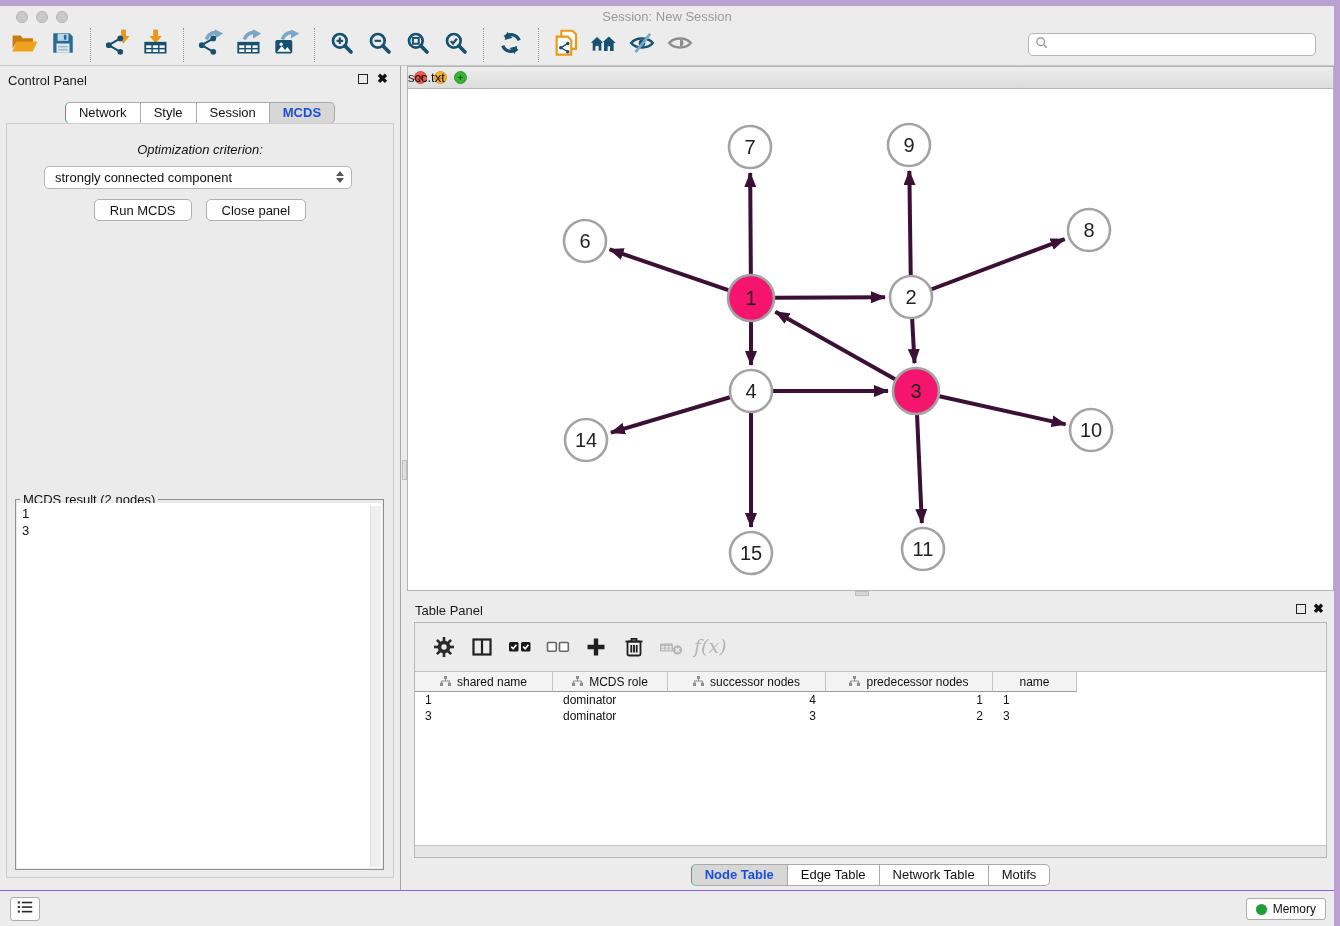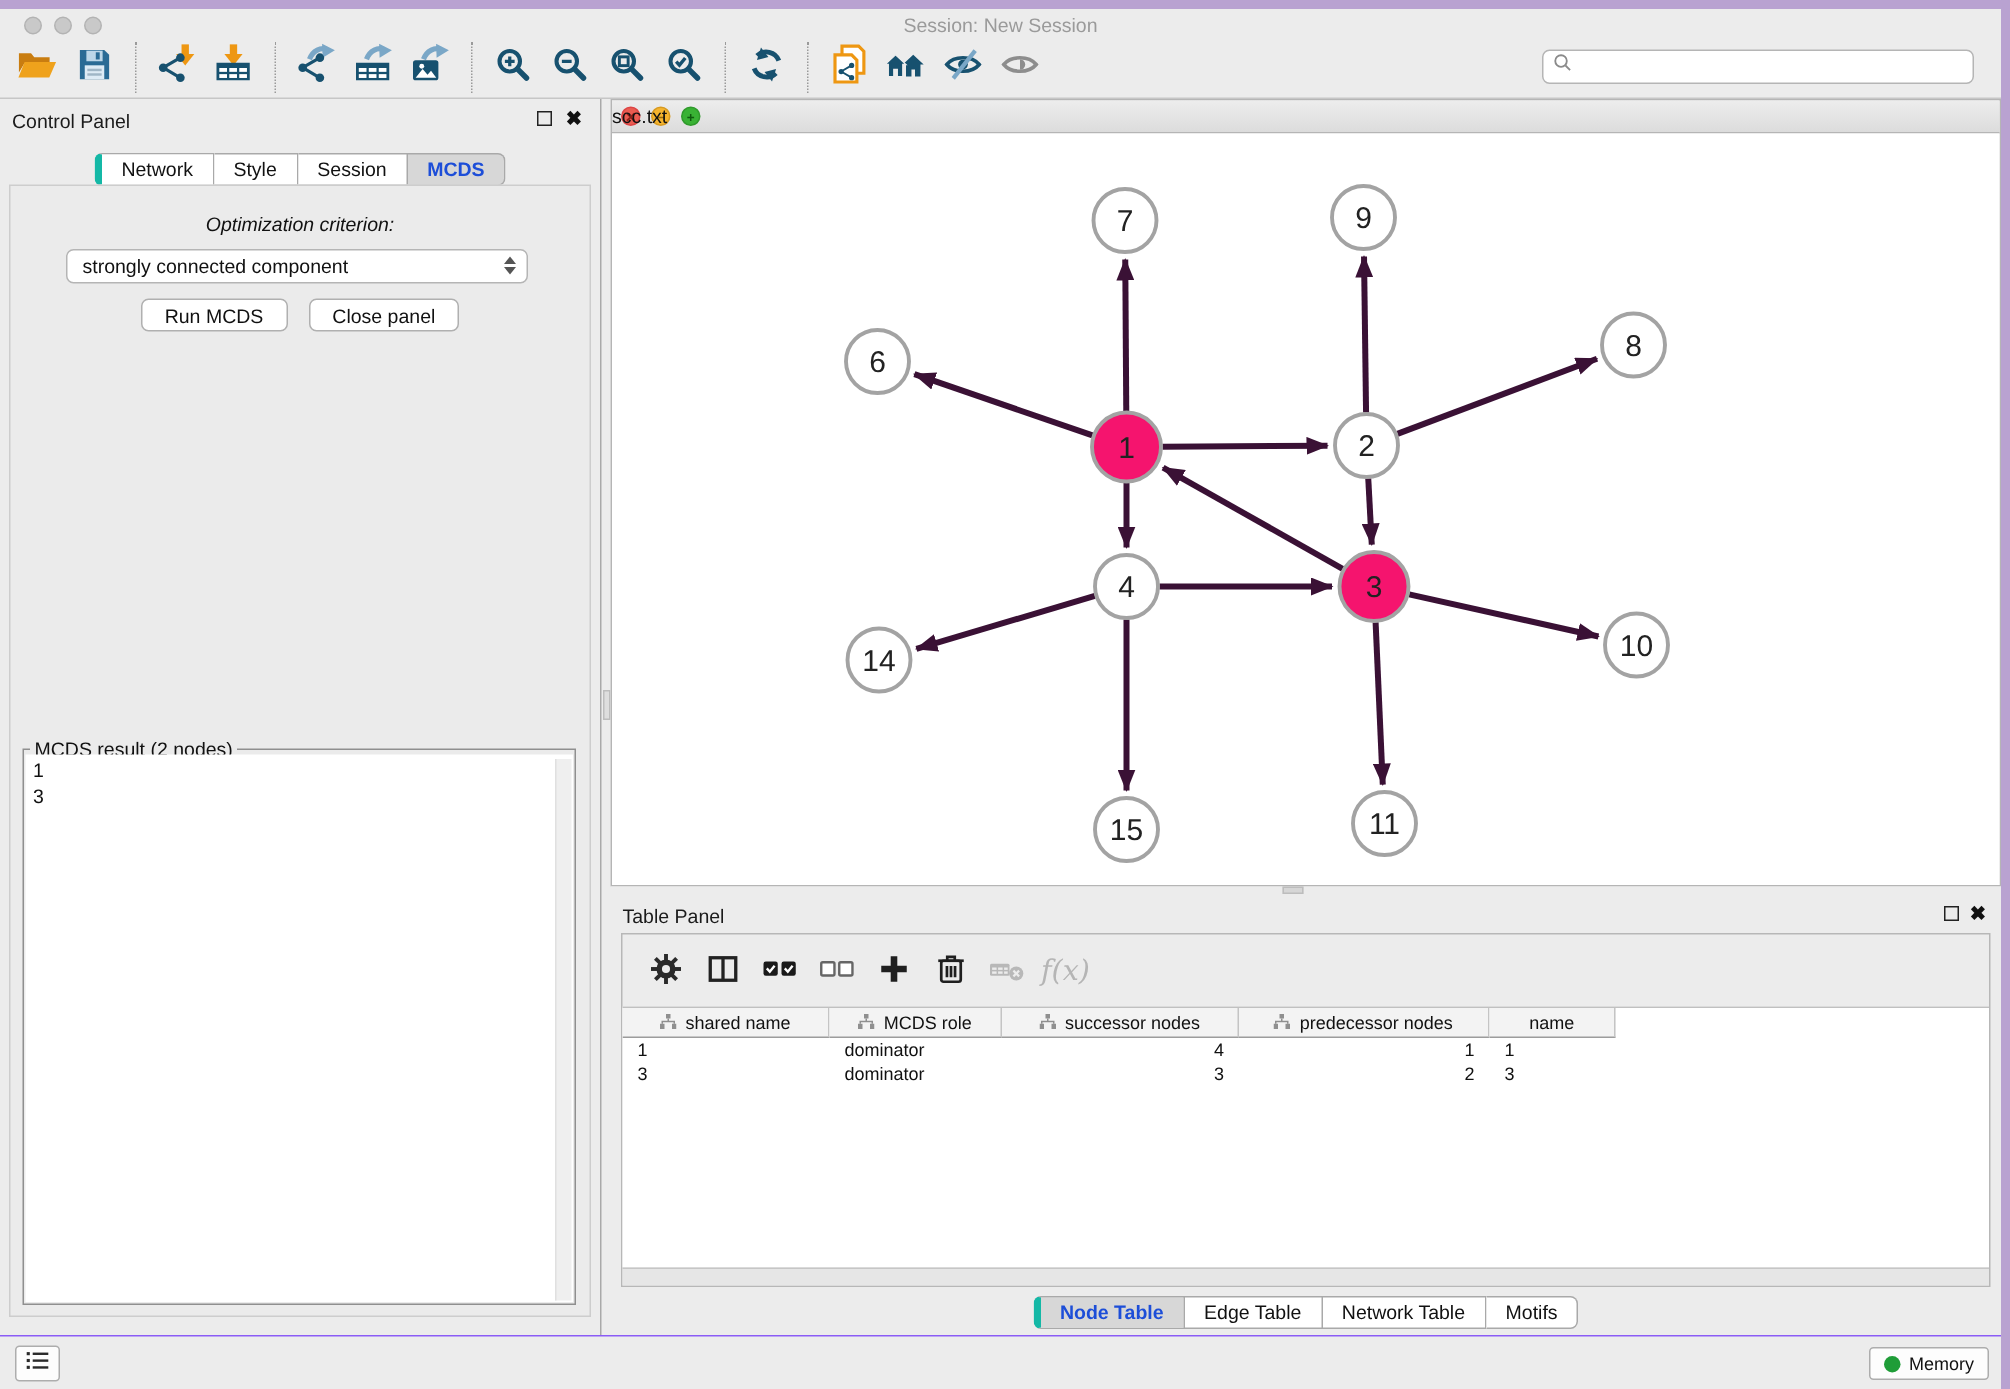--- a/index.html
+++ b/index.html
@@ -30,21 +30,21 @@
   .right-pane { position:absolute; left:407px; top:60px; width:927px; height:824px; }
 
   
   .cp-header-title { position:absolute; left:8px; top:7px; font-size:13px; color:#1b1b1b; }
   .panel-float { position:absolute; top:8px; width:10px; height:10px; border:1.6px solid #222; background:transparent; }
   .panel-close { position:absolute; top:5px; font-size:13px; font-weight:bold; color:#111; line-height:15px; }
   .cp-float { right:32px; } .cp-close { right:12px; }
 
   .cp-tabs { position:absolute; top:36px; left:0; right:0; display:flex; justify-content:center; }
   .tab { height:22px; line-height:20px; padding:0 13px; font-size:13px; background:#fff; border:1px solid #a9a9a9; border-left:none; color:#111; }
-  .tab:first-child { border-left:5px solid #14b8a6; border-radius:5px 0 0 5px; }
+  .tab:first-child { border-left:1px solid #14b8a6; border-radius:5px 0 0 5px; }
   .tab:last-child { border-radius:0 5px 5px 0; }
   .tab.active { background:#d7d7d7; color:#1d4ed8;font-weight:bold; }
 
   .cp-body { position:absolute; top:57px; left:6px; right:6px; bottom:12px; border:1px solid #cdcdcd; background:#ebebeb; }
   .opt-label { position:absolute; top:18px; left:0; right:0; text-align:center; font-size:13px; color:#111;font-style:italic; }
   .cp-select { position:absolute; top:42px; left:37px; right:41px; height:23px; background:#fff; border:1px solid #b5b5b5;
                border-radius:5px; font-size:13px; color:#111; display:flex; align-items:center; padding-left:10px; }
   .stepper { position:absolute; right:7px; top:4px; display:flex; flex-direction:column; gap:2px; }
   .stepper .up { width:0;height:0;border-left:4px solid transparent;border-right:4px solid transparent;border-bottom:5px solid #555; }
   .stepper .dn { width:0;height:0;border-left:4px solid transparent;border-right:4px solid transparent;border-top:5px solid #555; }
@@ -71,21 +71,21 @@
 
   .h-divider { position:absolute; left:0; top:525px; width:927px; height:5px; background:#ececec; }
   .h-handle { position:absolute; left:448px; top:0px; width:14px; height:5px; background:#d6d6d6; border:1px solid #bdbdbd; }
 
   
   .table-panel { position:absolute; left:0; top:530px; width:927px; height:294px; }
   .tp-header-title { position:absolute; left:8px; top:7px; font-size:13px; color:#1b1b1b; }
   .tp-float { right:28px; } .tp-close { right:10px; }
   .tp-container { position:absolute; left:7px; right:7px; top:26px; height:236px; border:1px solid #b7b7b7; background:#ececec; }
   .tp-toolbar { position:absolute; left:0; top:0; right:0; height:48px; display:flex; align-items:center; padding-left:14px; gap:8px; }
-  .tp-btn { width:30px; height:30px; display:flex; align-items:center; justify-content:center; background:transparent; border:none; }
+  .tp-btn { width:30px; height:30px; display:flex; align-items:flex-end; justify-content:center; background:transparent; border:none; }
   .tp-table { position:absolute; left:0; top:48px; right:0; bottom:12px; background:#fff; border-top:1px solid #c0c0c0; overflow:hidden; }
   .tbl-header { display:flex; height:20px; }
   .th { background:#f3f3f3; border-right:1px solid #c4c4c4; border-bottom:1px solid #9c9c9c; font-size:12px; color:#111;
         display:flex; align-items:center; justify-content:center; gap:6px; }
   .tbl-row { display:flex; height:16px; font-size:12px; color:#111; }
   .td { padding:0 10px; line-height:16px; white-space:nowrap; overflow:hidden; }
   .td.r { text-align:right; }
   .tp-scroll-strip { position:absolute; left:0; right:0; bottom:0; height:12px; background:#e6e6e6; border-top:1px solid #c6c6c6; }
   .tp-tabs { position:absolute; left:0; right:0; bottom:4px; display:flex; justify-content:center; }
 

